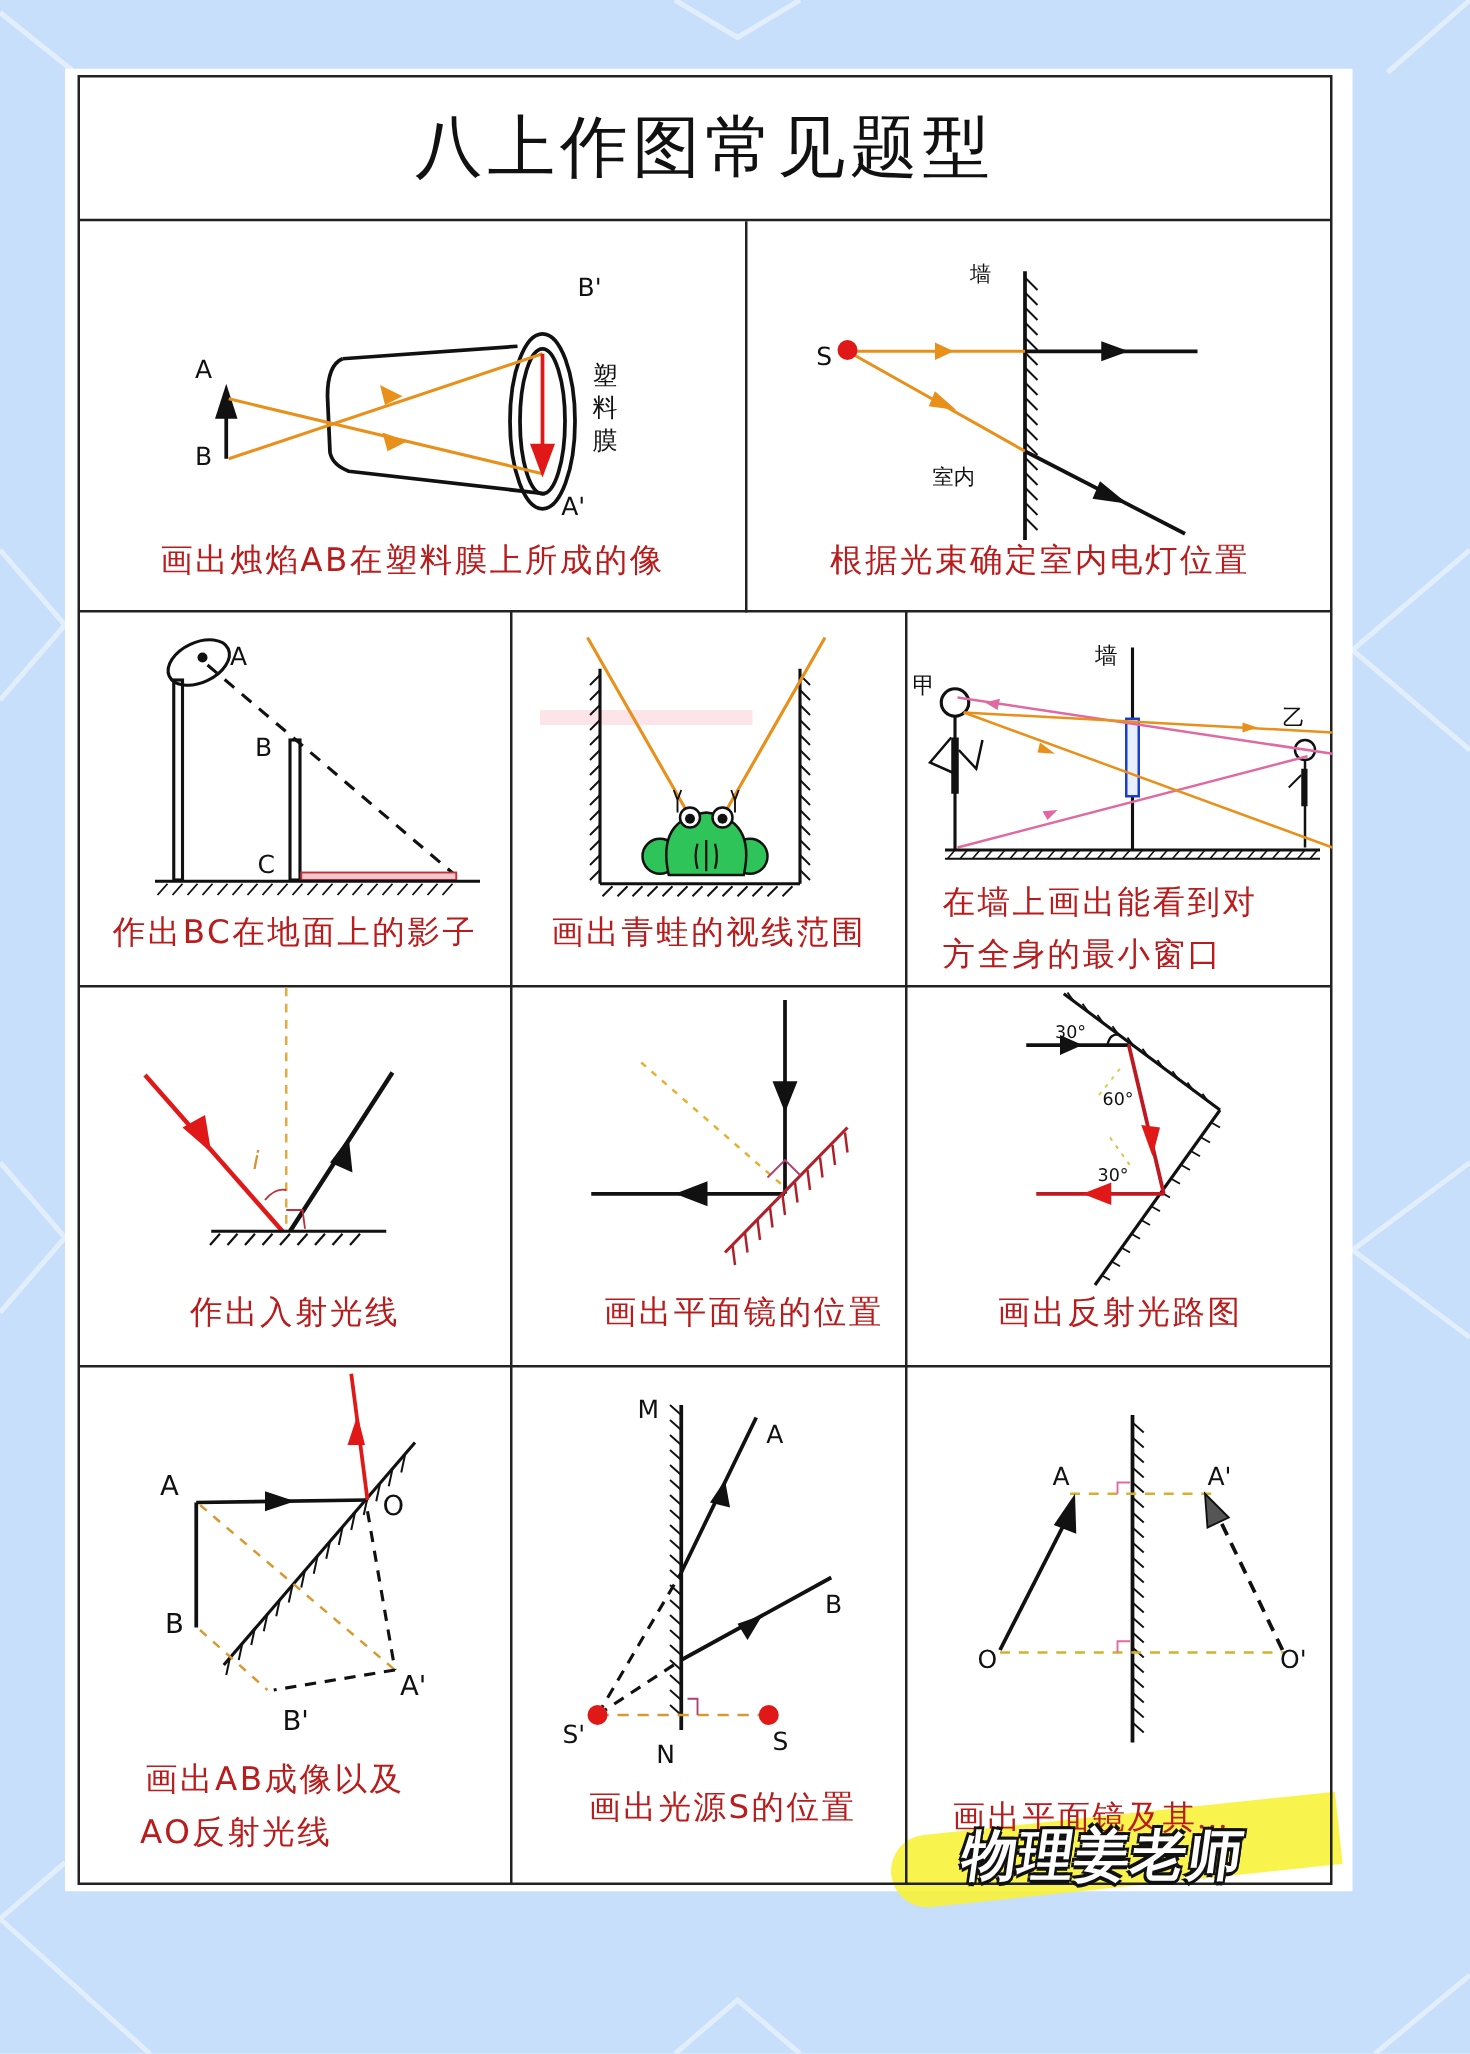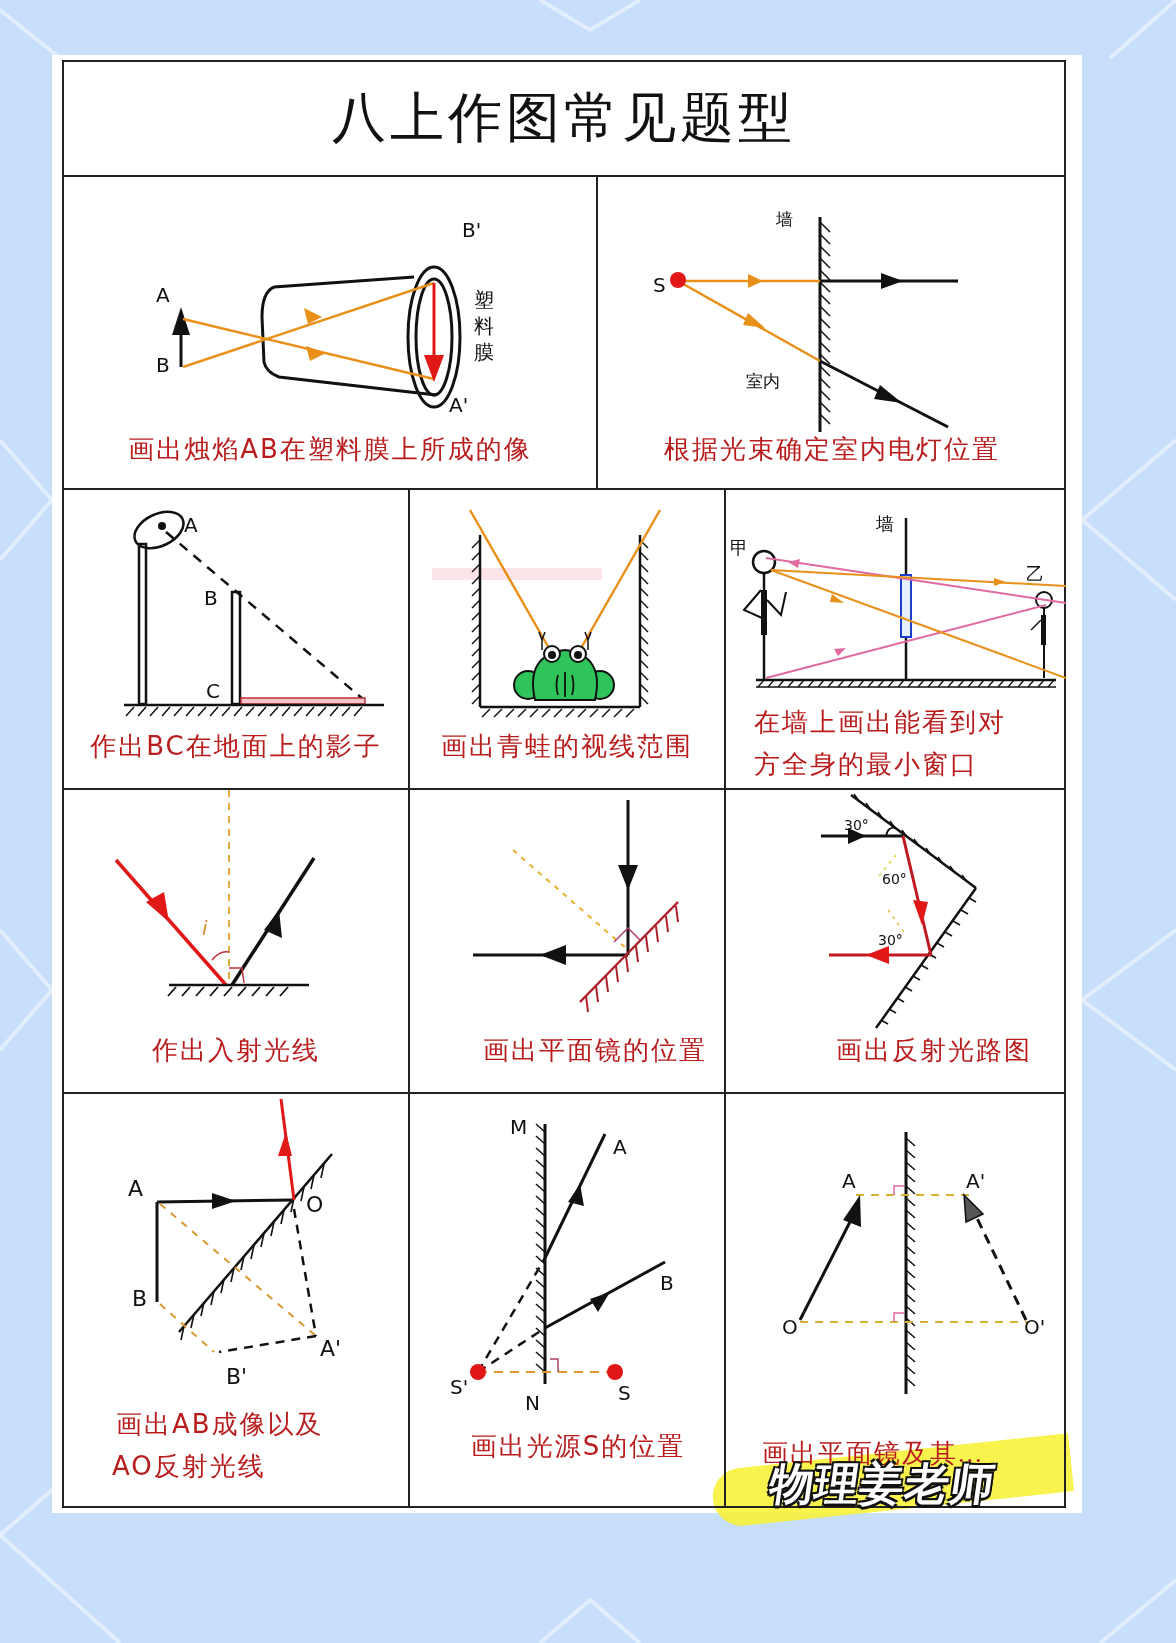--- a/index.html
+++ b/index.html
@@ -400,21 +400,21 @@
       <polygon points="196,135 187,110 202,112" fill="#e01818"></polygon>
       <line x1="205" y1="165" x2="103" y2="165" stroke="#c01820" stroke-width="3"></line>
       <polygon points="140,165 163,156 163,174" fill="#e01818"></polygon>
       <line x1="170" y1="65" x2="150" y2="90" stroke="#d8d040" stroke-width="1.5" stroke-dasharray="3,5"></line>
       <line x1="162" y1="120" x2="180" y2="145" stroke="#d8c040" stroke-width="1.5" stroke-dasharray="3,5"></line>
       <path d="M160,46 Q162,36 170,38" fill="none" stroke="#111" stroke-width="1.8"></path>
       <text x="118" y="40" font-size="14" fill="#111">30°</text>
       <text x="156" y="94" font-size="14" fill="#111">60°</text>
       <text x="152" y="155" font-size="14" fill="#111">30°</text>
     </svg>
-    <div class="caption" style="top:240px;padding-left:38px;">画出反射光路图</div>
+    <div class="caption" style="top:240px;">画出反射光路图</div>
   </div>
 
   <div class="cell" style="left:0;top:1032px;width:344px;height:414px;">
     <svg width="344" height="310" viewBox="0 0 344 310">
       <line x1="115" y1="238" x2="268" y2="60" stroke="#111" stroke-width="2.5"></line>
       <g stroke="#111" stroke-width="1.6">
         <line x1="120" y1="232" x2="117" y2="246"></line>
           <line x1="130" y1="220" x2="127" y2="234"></line>
           <line x1="140" y1="208" x2="137" y2="222"></line>
         <line x1="150" y1="197" x2="147" y2="211"></line>

